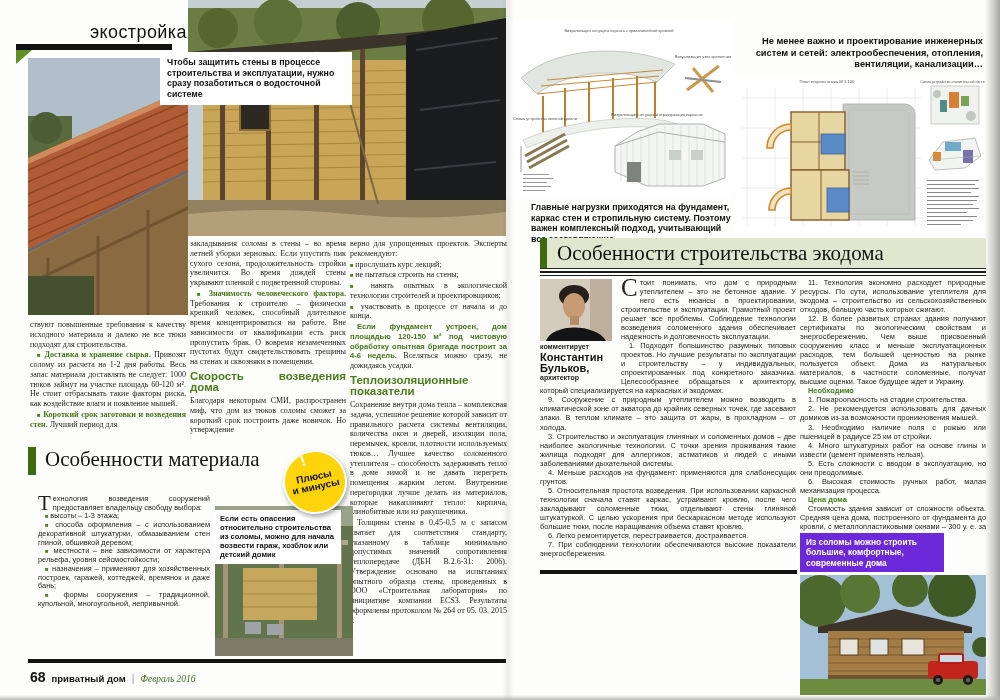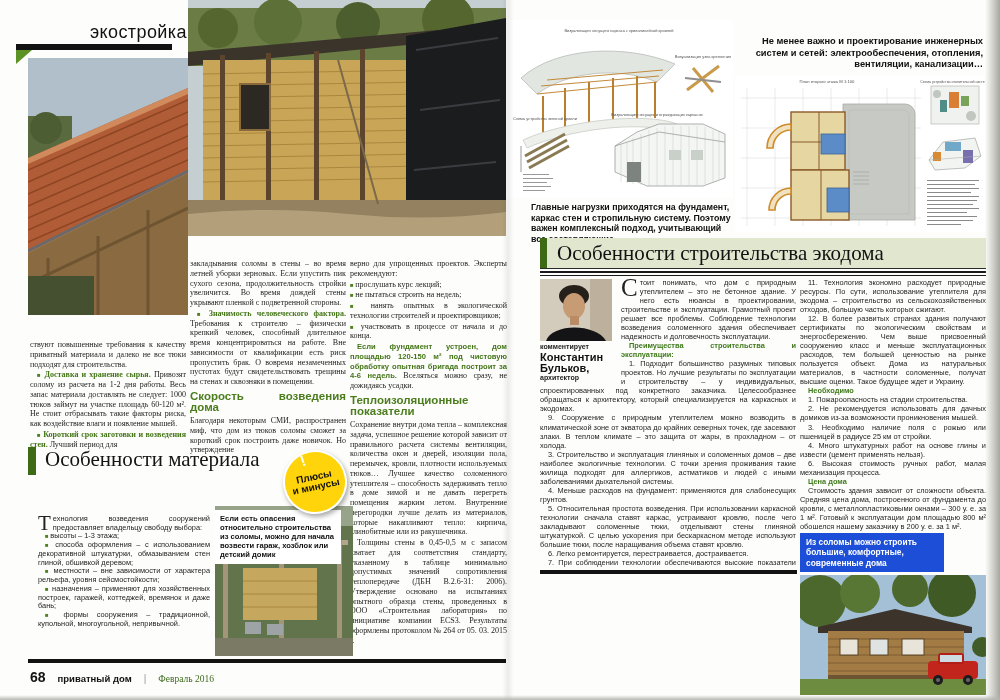--- a/index.html
+++ b/index.html
@@ -18,27 +18,27 @@
   .photo-roof{left:28px;top:58px;width:160px;height:257px;}
   .photo-straw{left:188px;top:0;width:318px;height:236px;}
   .photo-garage{left:215px;top:506px;width:138px;height:150px;}
   .photo-house{left:800px;top:575px;width:186px;height:120px;}
 
   
   .cap1{left:160px;top:52px;width:178px;background:#fff;padding:5px 7px 6px;z-index:5;
         font-size:8.8px;font-weight:bold;line-height:1.2;color:#101010;}
   .cap-green{background:#589121;color:#fff;font-weight:bold;font-size:8.4px;line-height:1.22;padding:4px 6px;z-index:5;}
   .cap2{left:192px;top:198px;width:148px;}
-  .cap-house{left:800px;top:533px;width:132px;background:#1d4ed8;}
+  .cap-house{left:800px;top:533px;width:132px;background:#6d28d9;}
   .cap-garage{left:215px;top:510px;width:116px;background:#fff;color:#101010;padding:4px 5px;z-index:6;
         font-size:7.6px;font-weight:bold;line-height:1.2;position:absolute;}
 
   
   .bcol{position:absolute;overflow:hidden;font-family:"Liberation Serif",serif;font-size:8px;
-        line-height:1.22;text-align:justify;color:#1c1c1c;margin-top:20px;}
+        line-height:1.22;text-align:justify;color:#1c1c1c;}
   .bcol p{margin:0 0 1px;text-indent:7px;}
   .bcol p.noind{text-indent:0;}
   .col1{left:30px;top:320px;width:156px;height:138px;}
   .col2{left:190px;top:239px;width:156px;height:219px;}
   .col3{left:350px;top:239px;width:157px;height:419px;}
   .blead{color:#447619;font-weight:bold;}
   .blead::before{content:"\25A0\00A0";font-size:6px;color:#4f8320;}
   .sq::before{content:"\25A0\00A0";font-size:6px;color:#4f8320;}
   .glead{color:#447619;font-weight:bold;font-family:"Liberation Sans",sans-serif;font-size:7.6px;}
   .gh2{font-family:"Liberation Sans",sans-serif;font-weight:bold;color:#4b7d1d;font-size:11.5px;
@@ -57,25 +57,25 @@
   
   .badge{left:283px;top:450px;width:60px;height:60px;border-radius:50%;background:#ffd40a;
          transform:rotate(-12deg);z-index:7;border:2px solid #fff;box-shadow:1px 3px 5px rgba(0,0,0,.35);
          display:flex;flex-direction:column;align-items:center;justify-content:center;}
   .bang{position:absolute;top:-2px;left:20px;color:#fff;font-weight:bold;font-size:15px;transform:rotate(-8deg);}
   .bl1,.bl2{font-weight:bold;font-size:10px;line-height:1.05;color:#111;}
 
   
   .rule-left{left:28px;top:659px;width:478px;height:3.5px;background:#121212;}
   .rule-right{left:540px;top:570px;width:257px;height:3.5px;background:#121212;}
-  .footer{left:30px;top:669px;display:flex;align-items:baseline;gap:12px;}
+  .footer{left:30px;top:669px;display:flex;align-items:baseline;gap:6px;}
   .pageno{font-size:14px;font-weight:bold;color:#111;}
   .mag{font-size:9.5px;font-weight:bold;color:#111;}
   .fsep{color:#999;font-size:10px;}
-  .issue{font-family:"Liberation Serif",serif;font-size:9.5px;color:#3e6b1e;}
+  .issue{font-family:"Liberation Serif",serif;font-style:italic;font-size:9.5px;color:#3e6b1e;}
 
   
   .diagram-center{left:507px;top:20px;width:226px;height:178px;}
   .cap-loads{left:531px;top:202px;width:205px;font-size:8.8px;font-weight:bold;line-height:1.22;color:#101010;}
   .note-top{left:737px;top:36px;width:246px;font-size:9.3px;font-weight:bold;line-height:1.25;color:#101010;text-align:right;}
   .plan{left:735px;top:76px;width:250px;height:156px;}
 
   .article-head{left:540px;top:238px;width:446px;height:30px;background:#e1e6cf;display:flex;
                 align-items:center;border-bottom:1px solid #2a2a2a;}
   .art-bar{width:7px;height:30px;background:#3d6b15;margin-right:10px;}
@@ -174,38 +174,39 @@
       <g stroke="#6f5432" stroke-width="3">
         <line x1="20" y1="200" x2="20" y2="257"></line>
           <line x1="70" y1="178" x2="70" y2="257"></line>
         <line x1="120" y1="152" x2="120" y2="257"></line>
           <line x1="0" y1="226" x2="160" y2="150"></line>
       </g>
       <rect x="0" y="218" width="66" height="39" fill="#44502f"></rect>
     </svg>
   </div>
 
+  <div class="abs cap1">Чтобы защитить стены в процессе строительства и эксплуатации, нужно сразу позаботиться о водосточной системе</div>
 
   <div class="bcol col1">
-    <p class="noind">ствуют повышенные требования к качеству приватный материала и далеко не все тюки подходят для строительства.</p>
+    <p class="noind">ствуют повышенные требования к качеству исходного материала и далеко не все тюки подходят для строительства.</p>
     <p><span class="blead">Доставка и хранение сырья.</span> <span>Привозят солому из расчета на 1-2 дня работы. Весь запас материала доставлять не следует: 1000 тюков займут на участке площадь 60-120 м². Не стоит отбрасывать такие факторы риска, как воздействие влаги и появление мышей.</span></p>
     <p><span class="blead">Короткий срок заготовки и возведения стен.</span> <span>Лучший период для</span></p>
   </div>
 
   <div class="bcol col2">
     <p class="noind">закладывания соломы в стены – во время летней уборки зерновых. Если упустить пик сухого сезона, продолжительность стройки увеличится. Во время дождей стены укрывают пленкой с подветренной стороны.</p>
     <p><span class="blead">Значимость человеческого фактора.</span> <span>Требования к строителю – физически крепкий человек, способный длительное время концентрироваться на работе. Вне зависимости от квалификации есть риск пропустить брак. О вовремя незамеченных пустотах будут свидетельствовать трещины на стенах и сквозняки в помещении.</span></p>
     <div class="gh2">Скорость возведения дома</div>
     <p class="noind">Благодаря некоторым СМИ, распространен миф, что дом из тюков соломы сможет за короткий срок построить даже новичок. Но утверждение</p>
   </div>
 
   <div class="bcol col3">
     <p class="noind">верно для упрощенных проектов. Эксперты рекомендуют:</p>
     <p class="noind"><span class="sq"></span><span>прослушать курс лекций;</span></p>
-    <p class="noind"><span class="sq"></span><span>не пытаться строить на недель;</span></p>
+    <p class="noind"><span class="sq"></span><span>не пытаться строить на стены;</span></p>
     <p class="noind"><span class="sq"></span><span>нанять опытных в экологической технологии строителей и проектировщиков;</span></p>
     <p class="noind"><span class="sq"></span><span>участвовать в процессе от начала и до конца.</span></p>
     <p><span class="glead">Если фундамент устроен, дом площадью 120-150 м² под чистовую обработку опытная бригада построит за 4-6 недель.</span><span> Вселяться можно сразу, не дожидаясь усадки.</span></p>
     <div class="gh2">Теплоизоляционные показатели</div>
     <p class="noind">Сохранение внутри дома тепла – комплексная задача, успешное решение которой зависит от правильного расчета системы вентиляции, количества окон и дверей, изоляции пола, перемычек, кровли, плотности используемых тюков… Лучшее качество соломенного утеплителя – способность задерживать тепло в доме зимой и не давать перегреть помещения жарким летом. Внутренние перегородки лучше делать из материалов, которые накапливают тепло: кирпича, глинобитные или из ракушечника.</p>
     <p>Толщины стены в 0,45-0,5 м с запасом хватает для соответствия стандарту, указанному в таблице минимально допустимых значений сопротивления теплопередаче (ДБН В.2.6-31: 2006). Утверждение основано на испытаниях опытного образца стены, проведенных в ООО «Строительная лаборатория» по инициативе компании ECS3. Результаты оформлены протоколом № 264 от 05. 03. 2015 г.</p>
   </div>
 
   <div class="abs mat-head">
     <div class="mat-bar"></div>
@@ -411,39 +412,39 @@
           <ellipse cx="34" cy="27" rx="11" ry="13" fill="#c79b74"></ellipse>
           <rect x="30" y="37" width="9" height="9" fill="#b98c66"></rect>
           <path d="M6,62 C12,44 56,44 66,62 Z" fill="#141416"></path>
         </svg>
       </div>
       <div class="c-role">комментирует</div>
       <div class="c-name">Константин Бульков,</div>
       <div class="c-title">архитектор</div>
     </div>
     <p class="noind"><span class="dropC">С</span><span>тоит понимать, что дом с природным утеплителем – это не бетонное здание. У него есть нюансы в проектировании, строительстве и эксплуатации. Грамотный проект решает все проблемы. Соблюдение технологии возведения соломенного здания обеспечивает надежность и долговечность эксплуатации.</span></p>
-    <p class="ghead">Преимущества строительства и эксплуатации:</p>
     <p>1. Подходит большинство разумных типовых проектов. Но лучшие результаты по эксплуатации и строительству – у индивидуальных, спроектированных под конкретного заказчика. Целесообразнее обращаться к архитектору, который специализируется на каркасных и экодомах.</p>
     <p>9. Сооружение с природным утеплителем можно возводить в климатической зоне от экватора до крайних северных точек, где засевают злаки. В теплом климате – это защита от жары, в прохладном – от холода.</p>
     <p>3. Строительство и эксплуатация глиняных и соломенных домов – две наиболее экологичные технологии. С точки зрения проживания такие жилища подходят для аллергиков, астматиков и людей с иными заболеваниями дыхательной системы.</p>
     <p>4. Меньше расходов на фундамент: применяются для слабонесущих грунтов.</p>
     <p>5. Относительная простота возведения. При использовании каркасной технологии сначала ставят каркас, устраивают кровлю, после чего закладывают соломенные тюки, отделывают стены глиняной штукатуркой. С целью ускорения при бескаркасном методе используют большие тюки, после наращивания объема ставят кровлю.</p>
     <p>6. Легко ремонтируется, перестраивается, достраивается.</p>
     <p>7. При соблюдении технологии обеспечиваются высокие показатели энергосбережения.</p>
 
   </div>
 
   <div class="acol colB">
     <p>11. Технология экономно расходует природные ресурсы. По сути, использование утеплителя для экодома – строительство из сельскохозяйственных отходов, большую часть которых сжигают.</p>
     <p>12. В более развитых странах здания получают сертификаты по экологическим свойствам и энергосбережению. Чем выше присвоенный сооружению класс и меньше эксплуатационных расходов, тем большей ценностью на рынке пользуется объект. Дома из натуральных материалов, в частности соломенные, получат высшие оценки. Такое будущее ждет и Украину.</p>
     <p class="ghead">Необходимо</p>
     <p>1. Пожароопасность на стадии строительства.</p>
     <p>2. Не рекомендуется использовать для дачных домиков из-за возможности проникновения мышей.</p>
     <p>3. Необходимо наличие поля с рожью или пшеницей в радиусе 25 км от стройки.</p>
     <p>4. Много штукатурных работ на основе глины и извести (цемент применять нельзя).</p>
+    <p>5. Есть сложности с вводом в эксплуатацию, но они преодолимые.</p>
     <p>6. Высокая стоимость ручных работ, малая механизация процесса.</p>
     <p class="ghead">Цена дома</p>
     <p>Стоимость здания зависит от сложности объекта. Средняя цена дома, построенного от фундамента до кровли, с металлопластиковыми окнами – 300 у. е. за 1 м². Готовый к эксплуатации дом площадью 800 м² обошелся нашему заказчику в 200 у. е. за 1 м².</p>
   </div>
 
   <div class="abs rule-right"></div>
   <div class="abs cap-green cap-house">Из соломы можно строить большие, комфортные, современные дома</div>
 
   <div class="abs photo photo-house">
     <svg width="186" height="120" viewBox="0 0 186 120">

